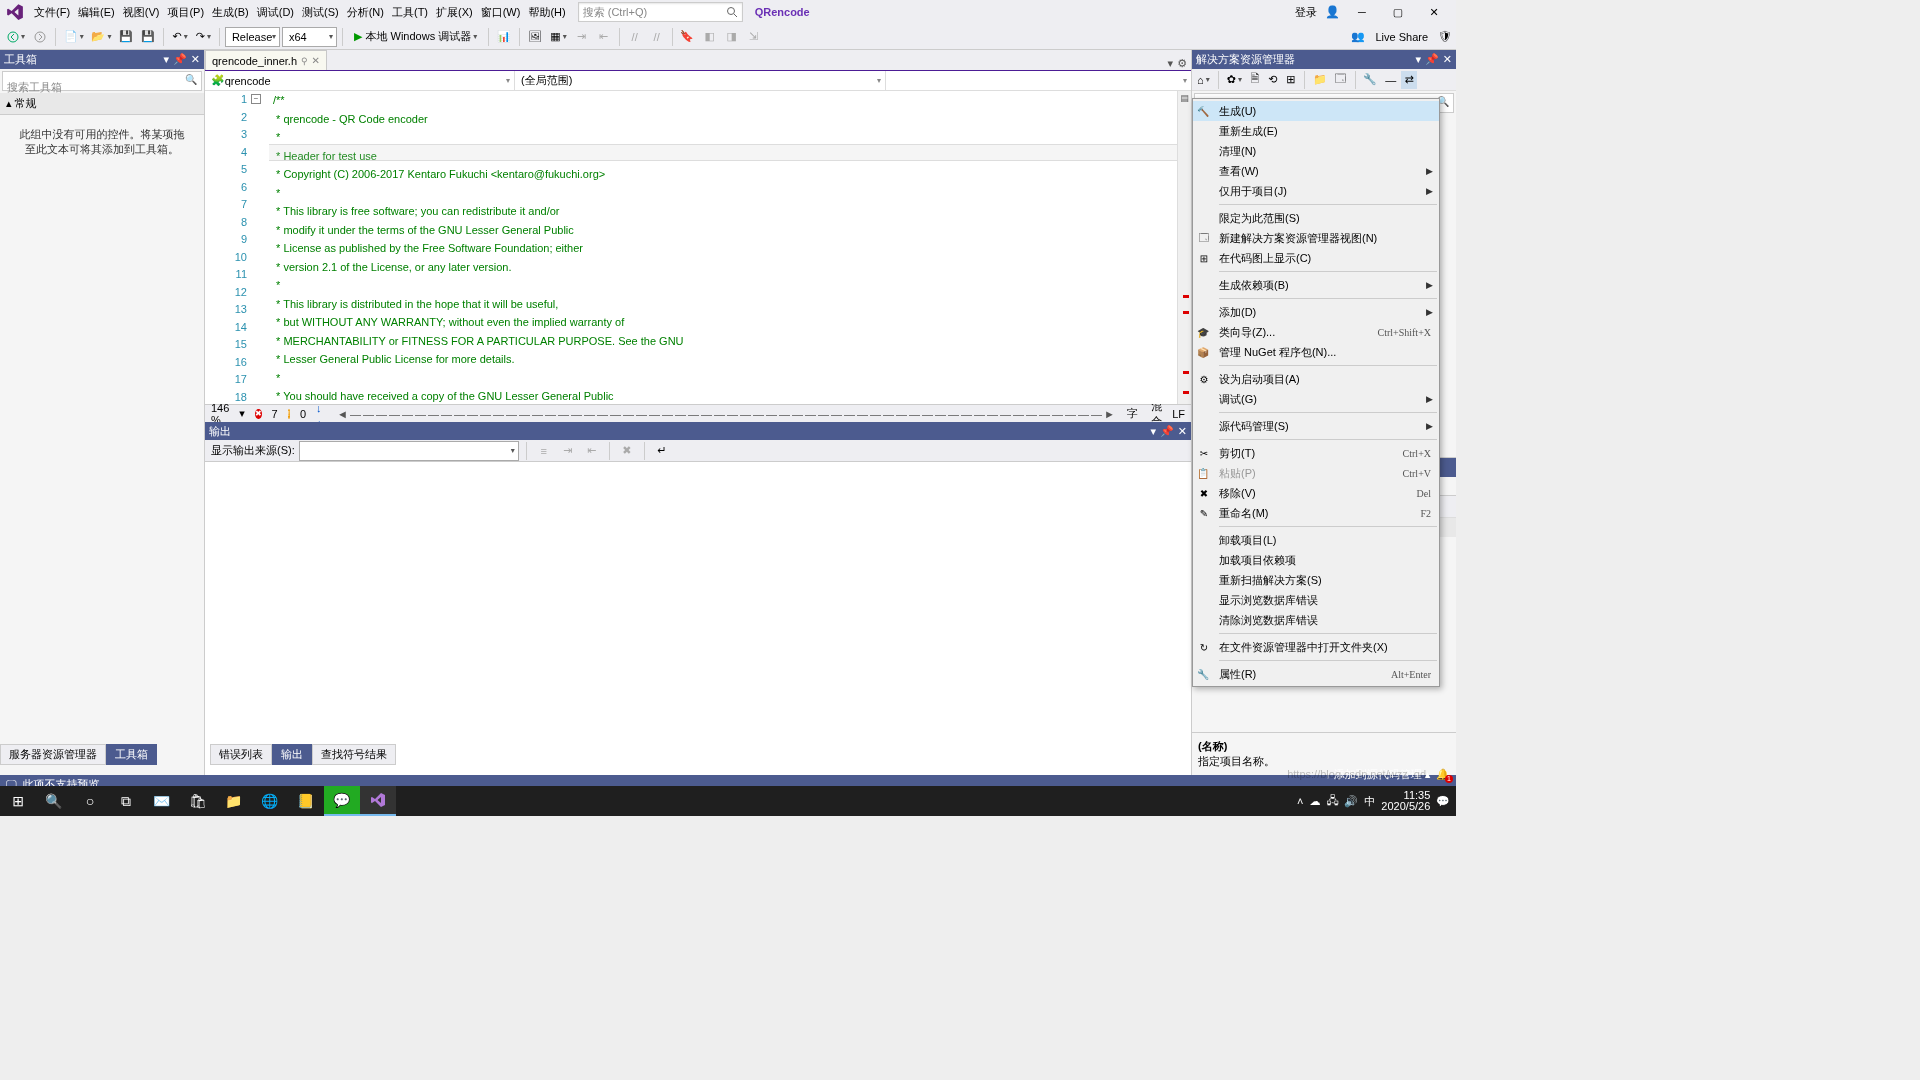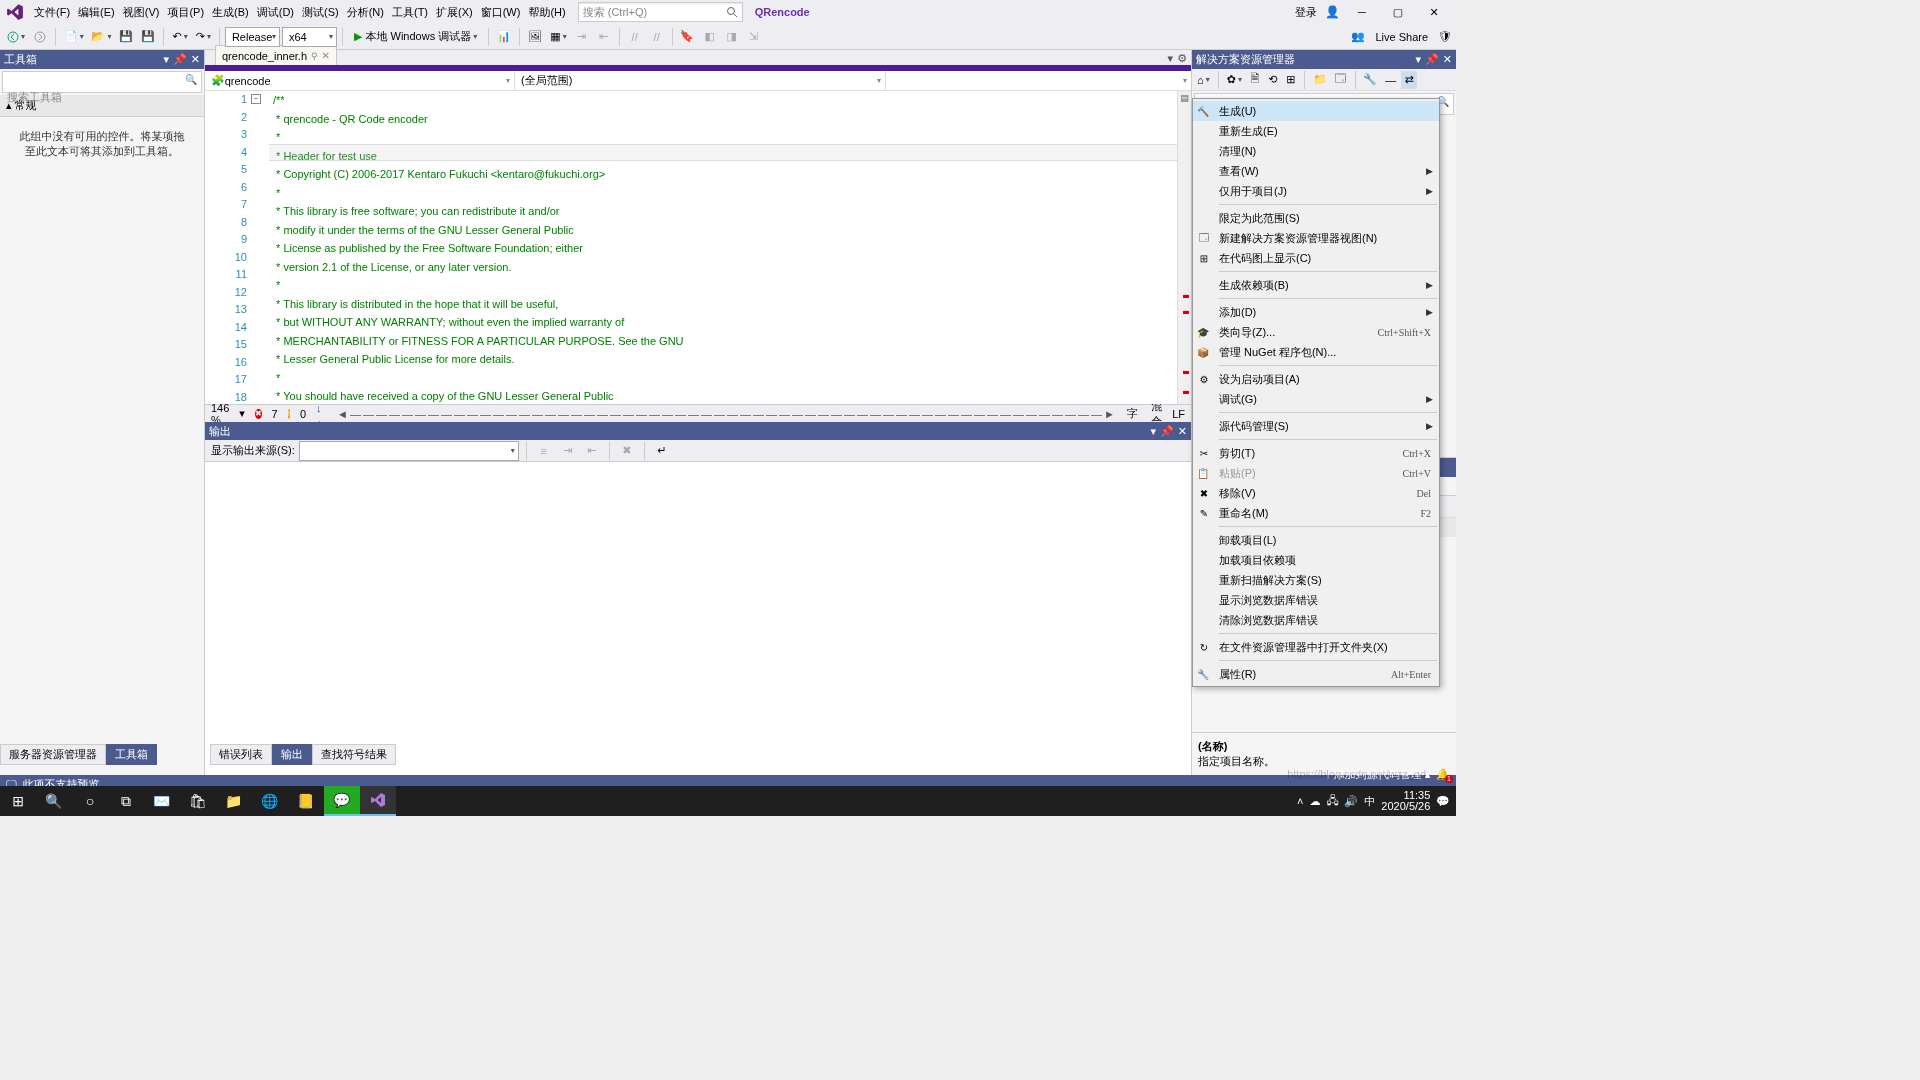--- a/index.html
+++ b/index.html
@@ -16,26 +16,26 @@
 .toolbar { height:26px; background:#eeeef2; border-bottom:1px solid #ccc; display:flex; align-items:center; padding:0 4px; gap:2px; }
 .tbtn { height:22px; min-width:20px; display:flex; align-items:center; justify-content:center; padding:0 3px; }
 .tbtn.drop::after { content:"▾"; font-size:8px; margin-left:2px; color:#555; }
 .sep { width:1px; height:18px; background:#ccc; margin:0 3px; }
 .combo { height:20px; border:1px solid #aaa; background:#fff; display:flex; align-items:center; padding:0 14px 0 6px; position:relative; font-size:11px; }
 .combo::after { content:"▾"; position:absolute; right:3px; font-size:8px; color:#555; }
 .main { display:flex; height:calc(100% - 24px - 26px - 19px - 22px); }
 .panel-head { height:19px; background:#4c5b8f; color:#fff; display:flex; align-items:center; padding:0 4px; font-size:11px; }
 .panel-head .phr { margin-left:auto; display:flex; gap:4px; }
 .toolbox { width:205px; background:#f5f5f5; border-right:1px solid #ccc; display:flex; flex-direction:column; }
-.sx { height:20px; border:1px solid #ccc; margin:2px; padding:18px 18px 2px 4px; color:#888; background:#fff; position:relative; }
+.sx { height:20px; border:1px solid #ccc; margin:2px; padding:8px 18px 2px 4px; color:#888; background:#fff; position:relative; }
 .sx::after { content:"🔍"; position:absolute; right:3px; top:2px; font-size:10px; }
 .tb-section { padding:3px 6px; background:#e8e8e8; border-bottom:1px solid #ccc; }
 .tb-empty { padding:12px 16px; font-size:11px; color:#333; text-align:center; }
 .editor-col { flex:1; display:flex; flex-direction:column; min-width:0; }
-.tabbar { height:21px; background:#eeeef2; display:flex; align-items:flex-end; padding-left:10px; border-bottom:6px solid #4c1d95; }
+.tabbar { height:21px; background:#eeeef2; display:flex; align-items:flex-end; padding-left:0; border-bottom:1px solid #4c1d95; }
 .tab { height:20px; background:#f8f8f0; border:1px solid #c8c8c8; border-bottom:none; padding:0 6px; display:flex; align-items:center; gap:4px; font-size:11px; }
 .tab .pin { color:#888; font-size:9px; }
 .tab .cls { color:#888; font-size:10px; }
 .navbar { height:20px; background:#fff; border-bottom:1px solid #ddd; display:flex; }
 .navcombo { flex:1; border-right:1px solid #ddd; display:flex; align-items:center; padding:0 14px 0 6px; position:relative; font-size:11px; }
 .navcombo:last-child{border-right:none}
 .navcombo::after { content:"▾"; position:absolute; right:4px; font-size:8px; color:#888; }
 .code-wrap { flex:1; display:flex; overflow:hidden; background:#fff; position:relative; }
 .gutter { width:64px; background:#fff; text-align:right; padding-right:22px; color:#2b91af; font-family:Consolas,monospace; font-size:13px; line-height:17.5px; position:relative; }
 .fold-col { position:absolute; right:4px; top:0; width:14px; }

